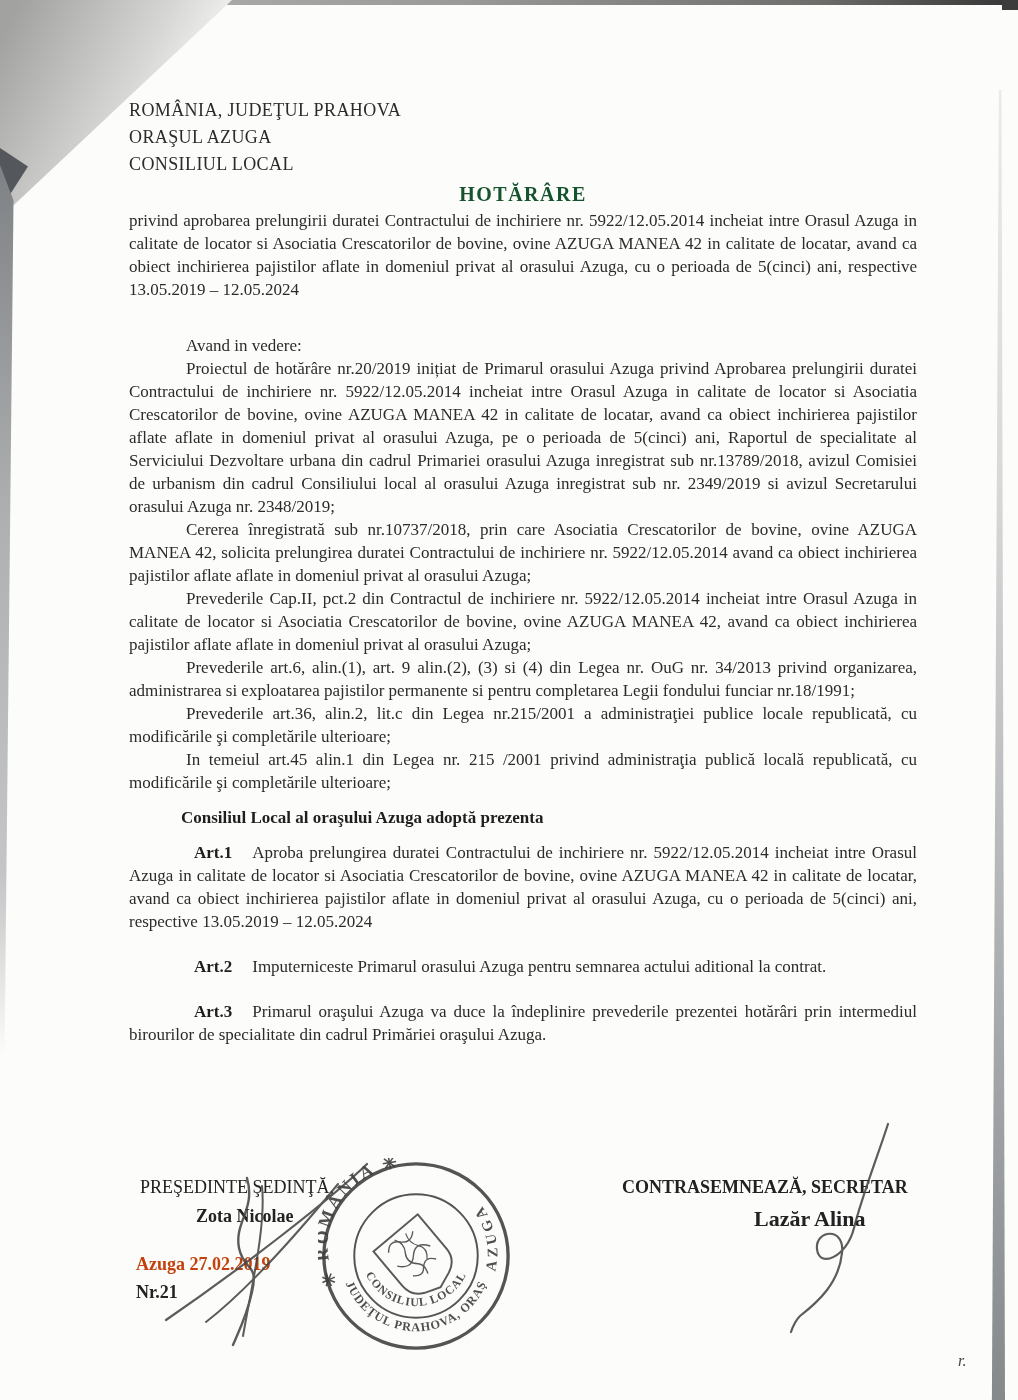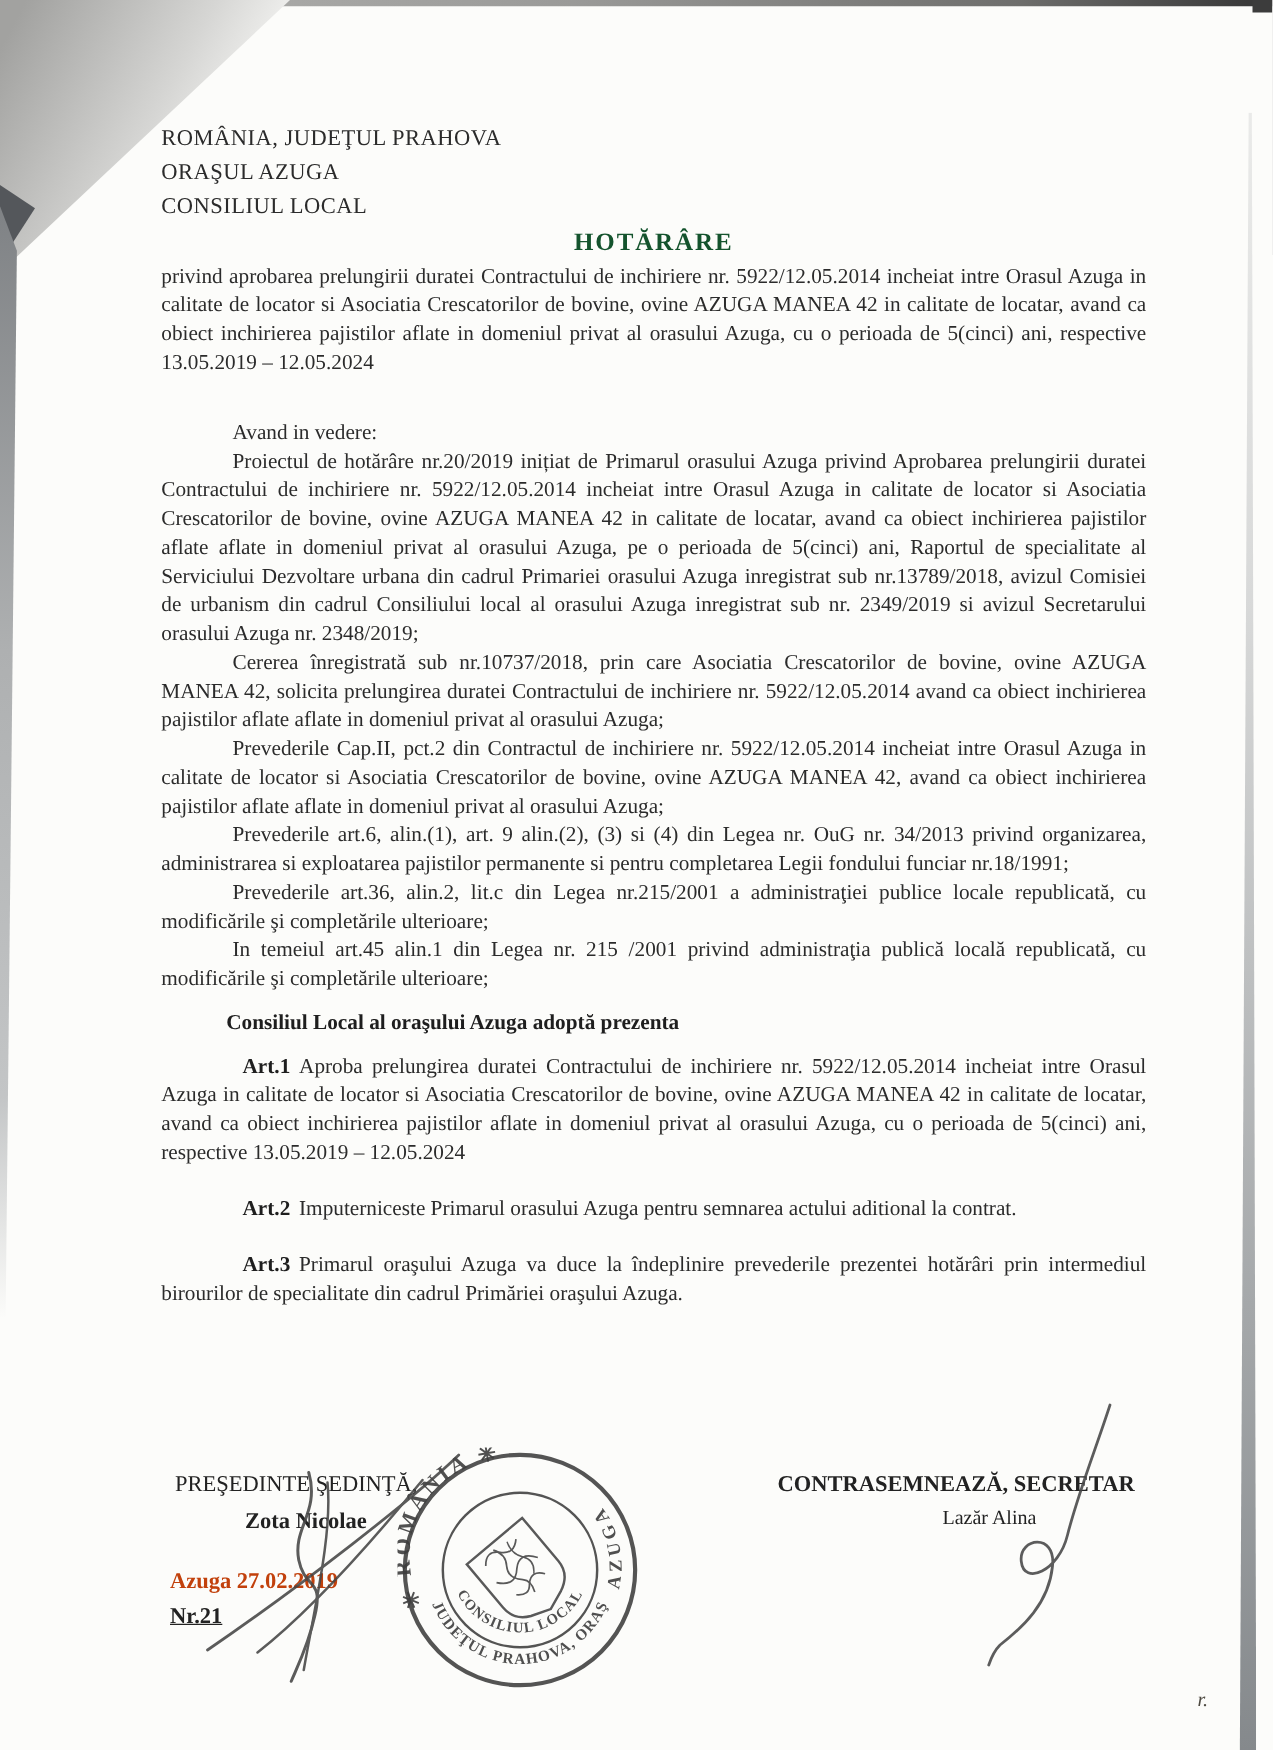--- a/index.html
+++ b/index.html
@@ -52,29 +52,29 @@
   .subtitle{margin:0;text-align:justify;}
   .lead{margin:33px 0 0;text-indent:57px;}
   .recital{margin:0;text-indent:57px;text-align:justify;}
   .adoption{margin:12px;font-weight:bold;text-indent:40px;color:#1e1e1e;}
   .decision{
     text-align:center;font-weight:bold;font-size:19px;line-height:26px;
     letter-spacing:2px;margin:28px 0 20px;color:#1b1b1b;
   }
   .article{margin:0 0 22px;text-indent:65px;text-align:justify;}
   .article:last-child{margin-bottom:0;}
-  .art-label{font-weight:bold;color:#1e1e1e;margin-right:7px;}
+  .art-label{font-weight:bold;color:#1e1e1e;margin-right:20px;}
   
   .sig-layer{position:absolute;top:0;left:0;width:1018px;height:1400px;}
   .sig-left-role{position:absolute;left:140px;top:1177px;font-weight:normal;font-size:18px;color:#222;}
   .sig-left-name{position:absolute;left:196px;top:1206px;font-weight:bold;font-size:18px;color:#222;}
   .sig-left-date{position:absolute;left:136px;top:1254px;font-weight:bold;font-size:18px;color:#c2410c;}
-  .sig-left-nr{position:absolute;left:136px;top:1282px;font-weight:bold;font-size:18px;color:#222;text-decoration:underline;}
+  .sig-left-nr{position:absolute;left:136px;top:1282px;font-weight:bold;font-size:18px;color:#222;}
   .sig-right-role{position:absolute;left:622px;top:1177px;font-weight:bold;font-size:18px;color:#222;}
-  .sig-right-name{position:absolute;left:754px;top:1206px;font-weight:normal;font-size:16px;color:#222;}
+  .sig-right-name{position:absolute;left:754px;top:1206px;font-weight:bold;font-size:22px;color:#222;}
   .stamp{position:absolute;left:318px;top:1158px;}
   .ink-overlay{position:absolute;top:0;left:0;}
   .margin-mark{
     position:absolute;left:958px;top:1352px;
     font-style:italic;font-size:16px;color:#4e4a42;
   }
 </style>
 </head>
 <body>
 

